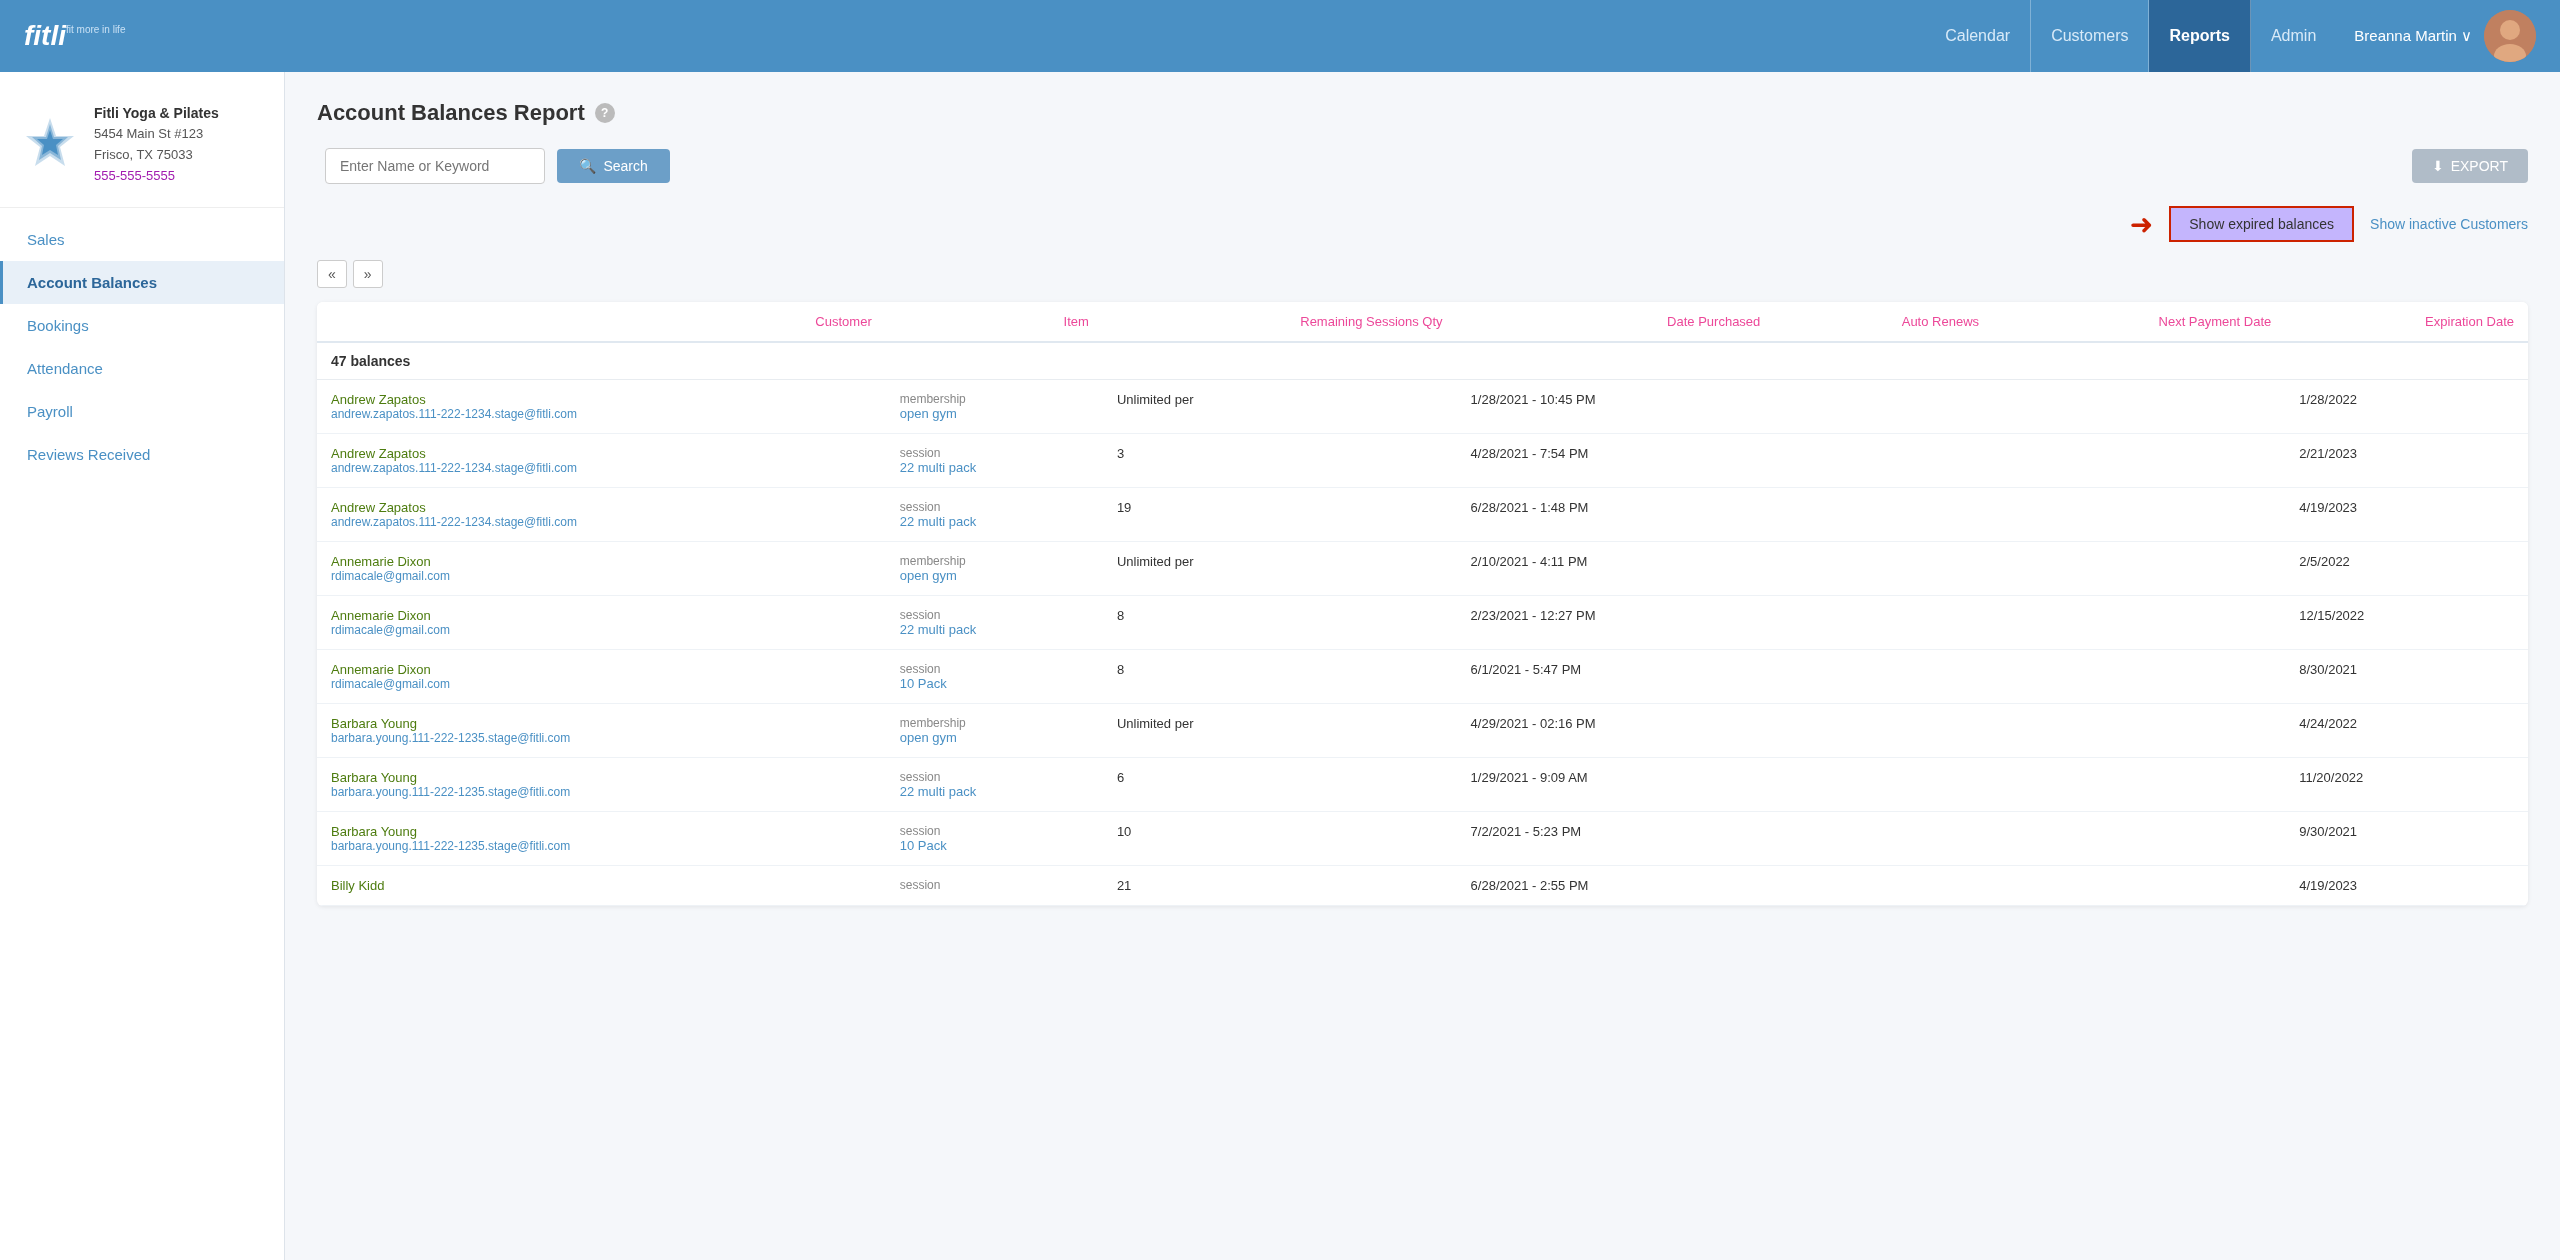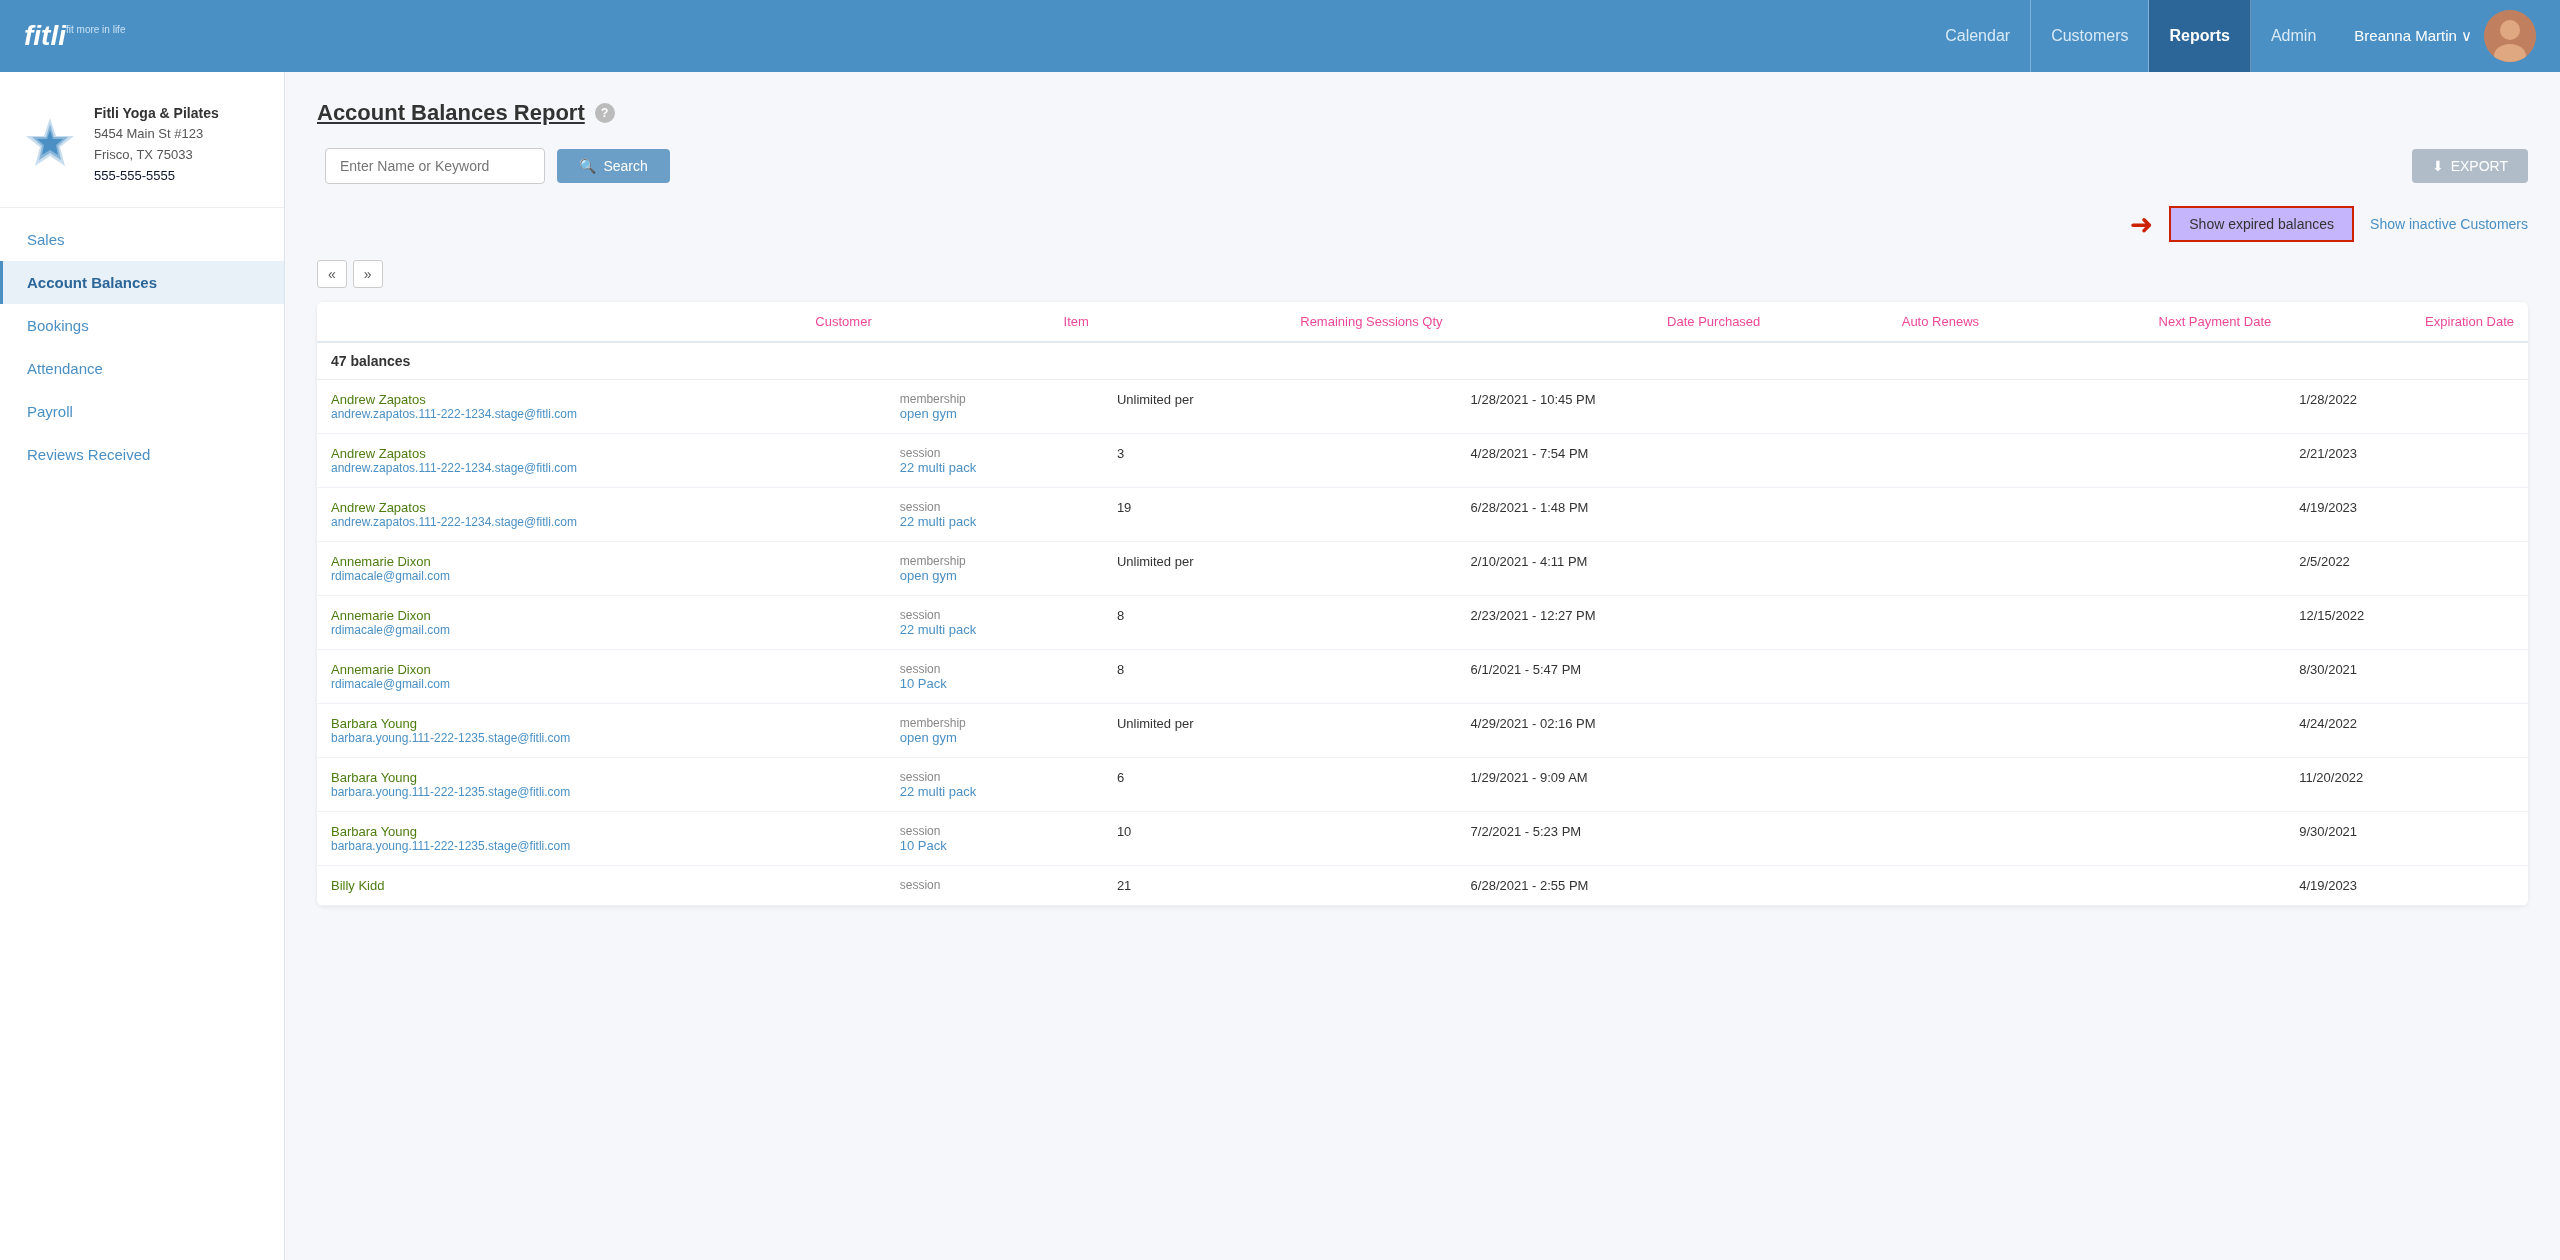--- a/index.html
+++ b/index.html
@@ -105,21 +105,21 @@
       font-size: 13px;
       color: #555;
       line-height: 1.6;
     }
     .brand-info .brand-name {
       font-weight: 600;
       color: #333;
       font-size: 14px;
     }
     .brand-phone {
-      color: #0f172a;
+      color: #a21caf;
       font-size: 13px;
     }
     .sidebar-nav {
       list-style: none;
       padding: 0;
     }
     .sidebar-nav li {
       padding: 13px 24px;
       cursor: pointer;
       font-size: 15px;
@@ -142,21 +142,20 @@
     .page-title-row {
       display: flex;
       align-items: center;
       gap: 10px;
       margin-bottom: 22px;
     }
     .page-title {
       font-size: 22px;
       font-weight: 600;
       color: #333;
-      text-decoration: underline;
     }
     .help-icon {
       width: 20px;
       height: 20px;
       border-radius: 50%;
       background: #bbb;
       color: white;
       display: flex;
       align-items: center;
       justify-content: center;

